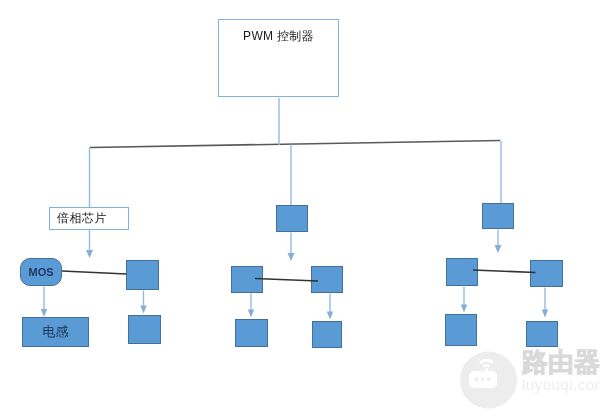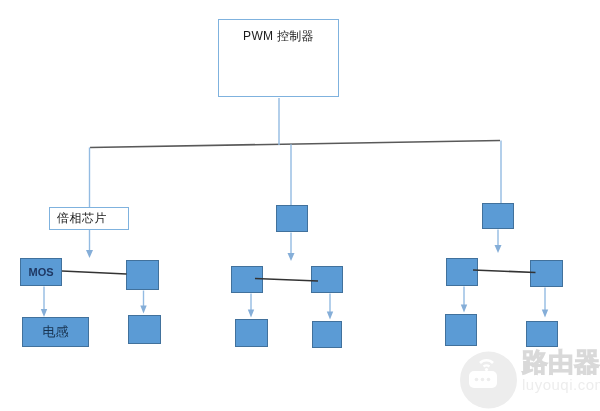--- a/index.html
+++ b/index.html
@@ -9,21 +9,21 @@
   }
   .layer{position:absolute;left:0;top:0;width:600px;height:411px;pointer-events:none;}
   .node{
     position:absolute;box-sizing:border-box;
     display:flex;align-items:center;justify-content:center;
   }
   .node-white{background:#ffffff;border:1px solid #7fb2de;}
   .node-blue{background:#5b9bd5;border:1px solid #41719c;}
   .pwm-node{align-items:flex-start;padding-top:8px;font-size:12px;color:#1a1a1a;letter-spacing:0.3px;}
   .phase-node{font-size:12px;color:#1a1a1a;justify-content:flex-start;padding-left:7px;letter-spacing:0.5px;}
-  .mos-node{font-size:11px;font-weight:600;color:#1f3864;}
+  .mos-node{font-size:11px;font-weight:600;color:#1f3864;border-radius:10px;}
   .inductor-node{font-size:13px;color:#17324f;}
   .ln-trunk{stroke:#595959;stroke-width:1.6;}
   .ln-conn{stroke:#93bbe2;stroke-width:1.4;}
   .ah{fill:#85aed8;}
   .ln-link{stroke:#333333;stroke-width:1.7;}
   .watermark{position:absolute;left:459px;top:349px;display:flex;align-items:flex-start;}
   .wm-text{margin-left:3px;line-height:1;}
   .wm-brand{
     font-size:26px;font-weight:bold;color:#e9e9e9;
     -webkit-text-stroke:1px #d9d9d9;letter-spacing:0px;

